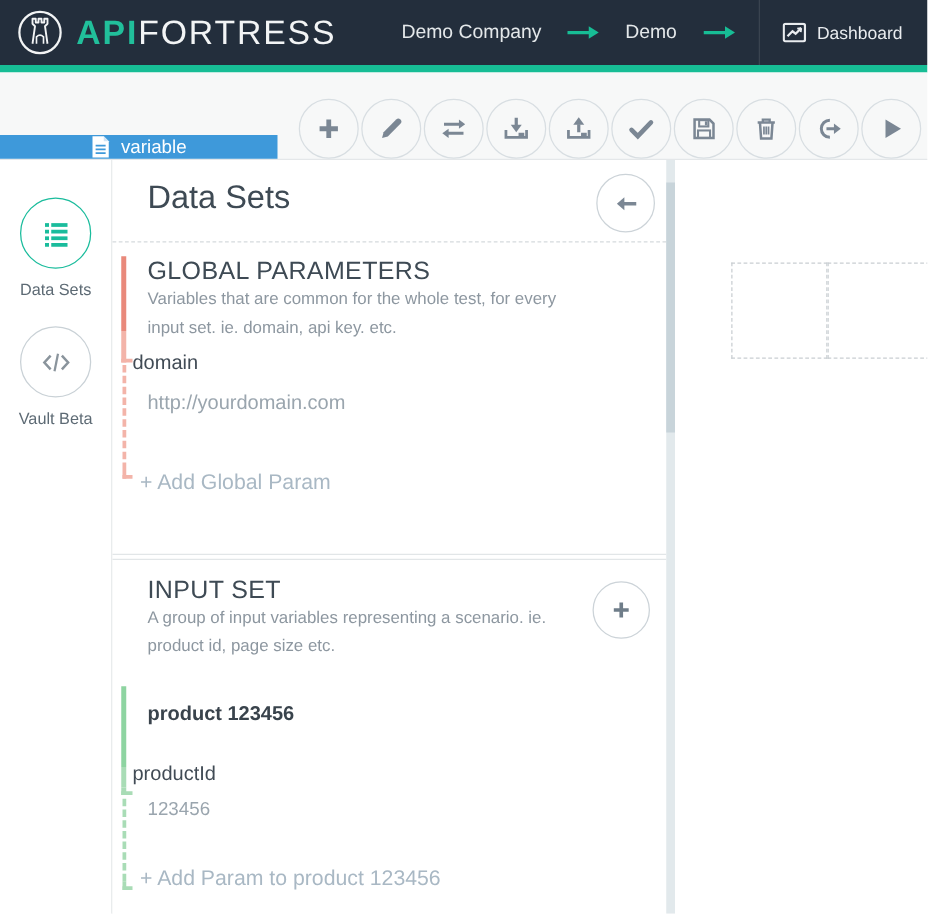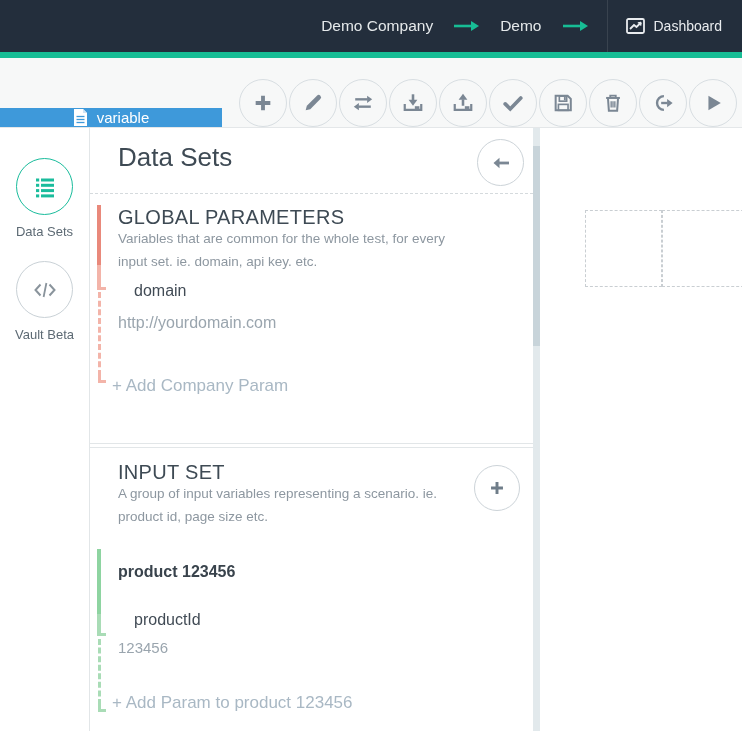--- a/index.html
+++ b/index.html
@@ -38,21 +38,21 @@
   .circle-btn { position:absolute; width:47px; height:47px; border-radius:50%; border:1px solid #ccd3d8; background:#fff;
                 display:flex; align-items:center; justify-content:center; cursor:pointer; }
   .back-btn { right:9px; top:11px; }
 
   .section { position:relative; }
   .section-global { height:250px; border-bottom:1px solid #e2e6e8; }
   .section-input { height:287px; border-top:1px solid #e2e6e8; margin-top:3px; }
 
   .sec-heading { position:absolute; left:28px; font-size:20px; color:#3e4a54; letter-spacing:.3px; }
   .sec-desc { position:absolute; left:28px; font-size:13.5px; line-height:22.5px; color:#8d97a0; }
-  .param-name { position:absolute; left:44px; font-size:16px; color:#414b55; }
+  .param-name { position:absolute; left:16px; font-size:16px; color:#414b55; }
   .param-value { position:absolute; left:28px; font-size:16px; color:#9aa5ae; }
   .set-name { position:absolute; left:28px; font-size:16px; font-weight:bold; color:#39434c; }
   .add-link { position:absolute; left:22px; font-size:17px; color:#a9b8c4; cursor:pointer; }
 
   
   .rail-solid-red { position:absolute; left:7px; top:11px; width:4px; height:79px;
                     background:linear-gradient(#e9897b 0 76%, #f3b4a9 76% 100%); }
   .rail-elbow-red1 { position:absolute; left:7px; top:90px; width:9px; height:6px;
                      border-left:4px solid #f3b4a9; border-bottom:3px solid #f3b4a9; }
   .rail-dash-red { position:absolute; left:8px; top:98px; height:84px; width:0; border-left:3px dashed #f3b4a9; }
@@ -76,20 +76,30 @@
   .dashed-box { position:absolute; border:1px dashed #c9ced2; background:#fff; }
   .dashed-box.b1 { left:45px; top:82px; width:77px; height:77px; }
   .dashed-box.b2 { left:122px; top:82px; width:92px; height:77px; }
 
   svg { display:block; }
 </style>
 </head>
 <body>
 
 <div class="topbar">
+  <div class="brand">
+    <span>
+      <svg width="38" height="38" viewBox="0 0 38 38">
+        <circle cx="19" cy="19" r="16.5" fill="none" stroke="#f2f4f5" stroke-width="1.8"></circle>
+        <path d="M13 28 L15 14 L13 12 L13 8 L15.6 8 L15.6 11 L17.8 11 L17.8 8 L20.2 8 L20.2 11 L22.4 11 L22.4 8 L25 8 L25 12 L23 14 L25 28" fill="none" stroke="#f2f4f5" stroke-width="1.5" stroke-linejoin="round"></path>
+        <path d="M16.2 28 L16.2 22.5 Q19 19.8 21.8 22.5 L21.8 28" fill="none" stroke="#f2f4f5" stroke-width="1.3"></path>
+      </svg>
+    </span>
+    <span class="brand-word"><b>API</b><span>FORTRESS</span></span>
+  </div>
 
   <div class="breadcrumb">
     <span class="crumb">Demo Company</span>
     <span>
       <svg width="27" height="12" viewBox="0 0 27 12">
           <path d="M1 6 H19" stroke="#17bd95" stroke-width="2.6"></path>
           <path d="M18 1 L26 6 L18 11 Z" fill="#17bd95"></path>
         </svg>
     </span>
     <span class="crumb">Demo</span>
@@ -274,21 +284,21 @@
     <div class="section section-global">
       <div class="rail-solid-red"></div>
       <div class="rail-elbow-red1"></div>
       <div class="rail-dash-red"></div>
       <div class="rail-elbow-red2"></div>
 
       <div class="sec-heading" style="top:12px;">GLOBAL PARAMETERS</div>
       <div class="sec-desc" style="top:34px; width:352px;">Variables that are common for the whole test, for every input set. ie. domain, api key. etc.</div>
       <div class="param-name" style="top:88px;">domain</div>
       <div class="param-value" style="top:120px;">http://yourdomain.com</div>
-      <div class="add-link" style="top:182px;">+ Add Company Param</div>
+      <div class="add-link" style="top:182px;">+ Add Global Param</div>
     </div>
 
     <div class="section section-input">
       <div class="sec-heading" style="top:13px;">INPUT SET</div>
       <div class="sec-desc" style="top:35px; width:338px;">A group of input variables representing a scenario. ie. product id, page size etc.</div>
       <button class="circle-btn plus-btn">
         <span>
           <svg width="22" height="22" viewBox="0 0 24 24">
               <path d="M12 5.5 V18.5 M5.5 12 H18.5" stroke="#6f7d89" stroke-width="3.2"></path>
             </svg>

